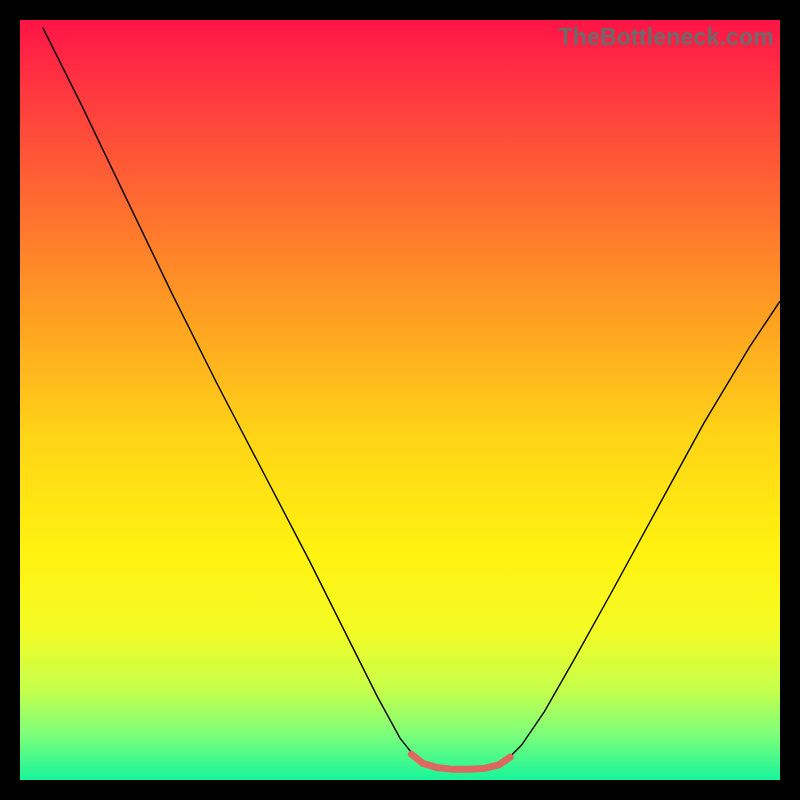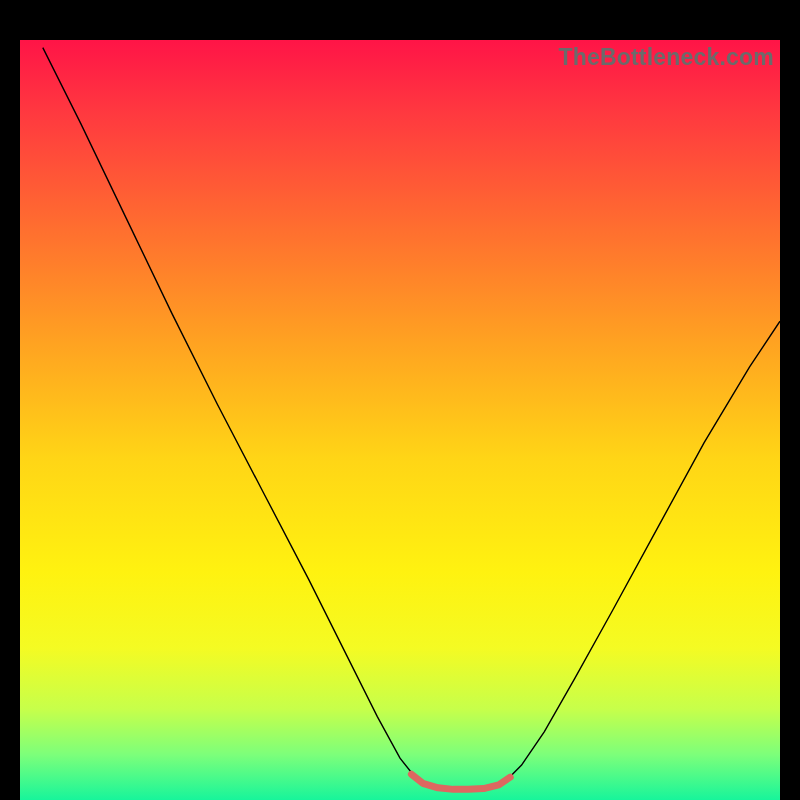--- a/index.html
+++ b/index.html
@@ -10,21 +10,20 @@
     background: #000000;
     overflow: hidden;
   }
   .frame {
     position: absolute;
     left: 20px;
     top: 20px;
     width: 760px;
     height: 760px;
     background: #0f172a;
-    margin-top: 20px;
   }
   .plot-area {
     position: absolute;
     left: 0;
     top: 0;
     width: 760px;
     height: 760px;
   }
   .watermark {
     position: absolute;

